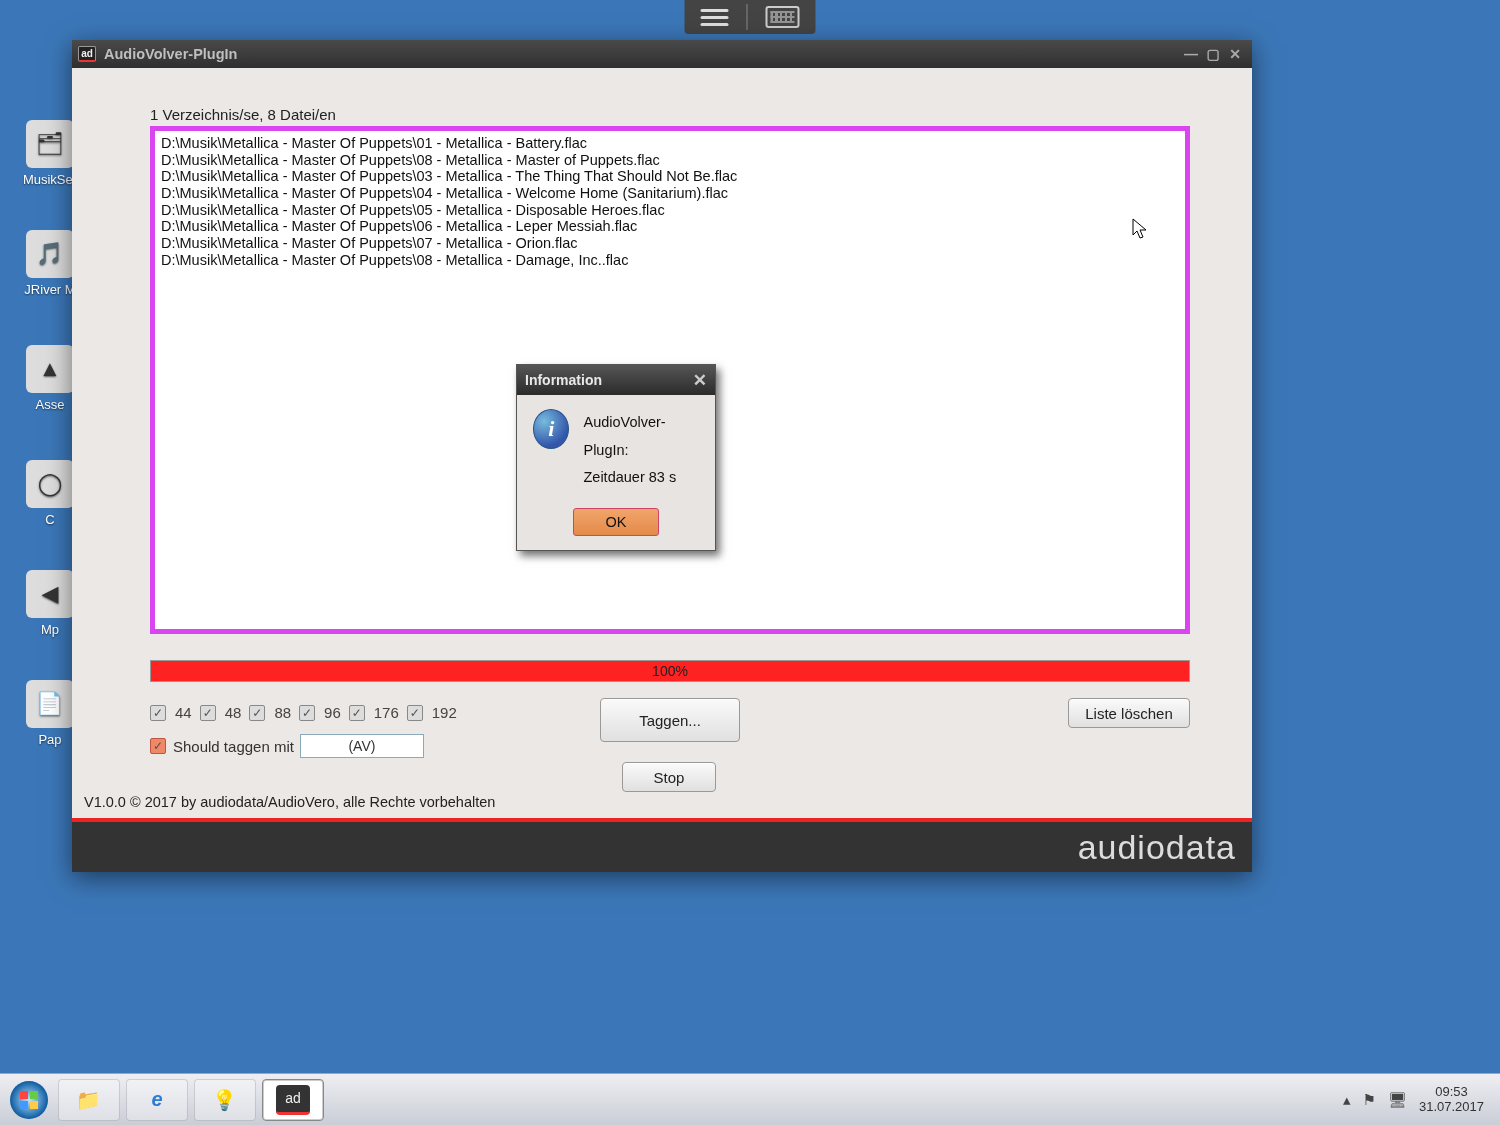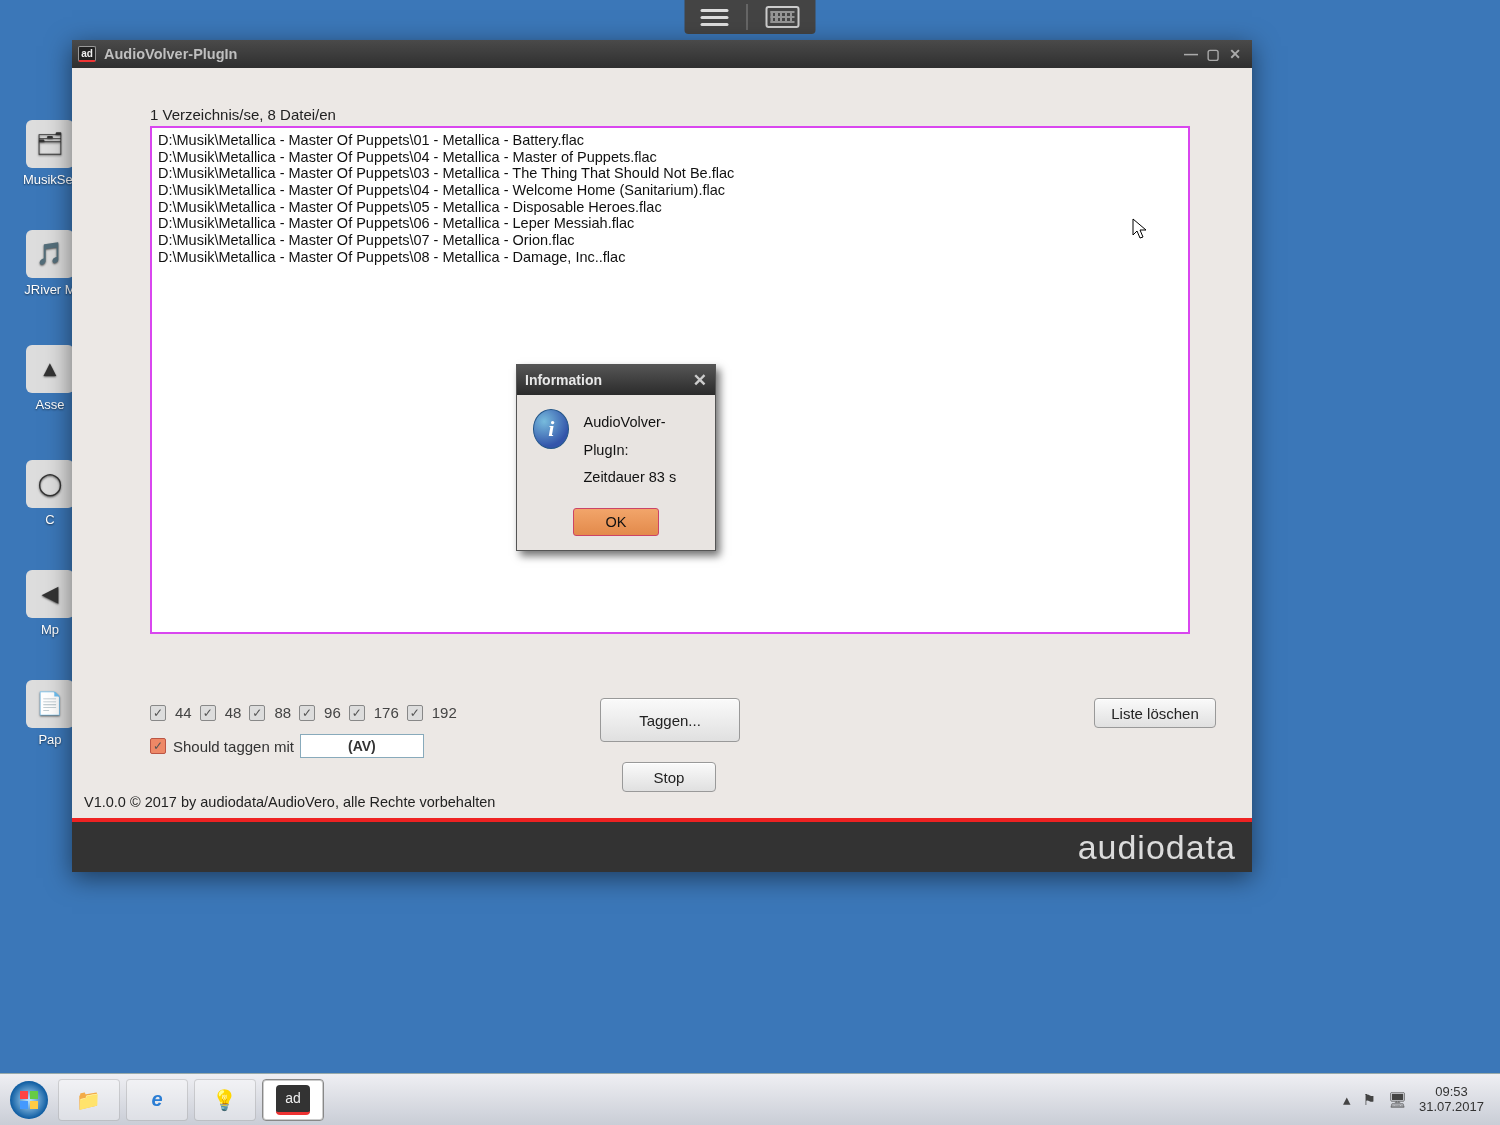--- a/index.html
+++ b/index.html
@@ -62,49 +62,49 @@
     display:flex;align-items:center;justify-content:center;color:#eee;font-size:10px;margin-right:8px;
     border-bottom:2px solid #e33; border-radius:2px;}
   .tb-gap { flex:1; }
   .tb-btn { width:22px;height:18px;display:flex;align-items:center;justify-content:center;color:#aaa;font-size:14px;}
   .win-body {
     flex:1; background:#ece8e5; position:relative; padding:0 0 0 0;
   }
   .count-line { position:absolute; left:78px; top:38px; font-size:15px; color:#222;}
   .file-listbox {
     position:absolute; left:78px; top:58px; width:1040px; height:508px;
-    background:#fff; border:2px solid #d946ef; padding:4px 6px;
+    background:#fff; border:5px solid #d946ef; padding:4px 6px;
     font-size:14.5px; color:#111; overflow:hidden; line-height:1.15;
   }
   .file-listbox .row { white-space: nowrap; }
   .progressbar {
     position:absolute; left:78px; top:592px; width:1040px; height:22px;
     background:#f22; border:1px solid #999;
     display:flex;align-items:center;justify-content:center;
     color:#222; font-size:14px;
   }
   .checks {
     position:absolute; left:78px; top:636px;
     font-size:15px; color:#444;
     display:flex; align-items:center; gap:8px;
   }
   .cb { width:16px;height:16px;border:1px solid #888;background:#ddd;border-radius:2px;
     display:inline-flex;align-items:center;justify-content:center;font-size:12px;color:#555;margin-right:1px;}
   .cb.orange{background:#e86; border-color:#b54;}
   .cb::after{content:"✓";}
   .album-line{position:absolute; left:78px; top:666px;font-size:15px;color:#333;display:flex;align-items:center;gap:6px;}
-  .txtin{width:124px;height:24px;border:1px solid #8ab;background:#fff;text-align:center;font-size:14px;color:#333;font-weight:bold;}
+  .txtin{width:124px;height:24px;border:1px solid #8ab;background:#fff;text-align:center;font-size:14px;color:#333;}
   .btn{
     border:1px solid #999;border-radius:4px;padding:8px 20px;font-size:15px;
     background:linear-gradient(#fafafa,#e0e0e0);color:#222;
     box-shadow:0 1px 0 #fff inset;
   }
   .btn-taggen{position:absolute;left:528px;top:630px;width:140px;height:44px;}
   .btn-stop{position:absolute;left:550px;top:694px;width:94px;height:30px;padding:4px 0;}
-  .btn-liste{position:absolute;left:996px;top:630px;width:122px;height:30px;padding:4px 0;margin-left:26px;}
+  .btn-liste{position:absolute;left:996px;top:630px;width:122px;height:30px;padding:4px 0;}
   .footer-text{position:absolute;left:12px;top:726px;font-size:14.5px;color:#222;}
   .footer-brand{
     position:absolute;left:0;bottom:0;width:100%;height:54px;
     background:#333;border-top:4px solid #e22;display:flex;align-items:center;justify-content:flex-end;
     padding-right:16px;
   }
   .brand{font-size:34px;color:#dcdcdc;letter-spacing:1px;font-weight:300;}
   
   .cursor{position:absolute;left:1060px;top:150px;font-size:22px;color:#000;}
   
@@ -183,35 +183,38 @@
     <span>AudioVolver-PlugIn</span>
     <div class="tb-gap"></div>
     <div class="tb-btn">—</div>
     <div class="tb-btn">▢</div>
     <div class="tb-btn tb-x">✕</div>
   </div>
   <div class="win-body">
     <div class="count-line">1 Verzeichnis/se, 8 Datei/en</div>
     <div class="file-listbox">
       <div class="row">D:\Musik\Metallica - Master Of Puppets\01 - Metallica - Battery.flac</div>
-      <div class="row">D:\Musik\Metallica - Master Of Puppets\04 - Metallica - Master of Puppets.flac</div>
+      <div class="row">D:\Musik\Metallica - Master Of Puppets\08 - Metallica - Master of Puppets.flac</div>
       <div class="row">D:\Musik\Metallica - Master Of Puppets\03 - Metallica - The Thing That Should Not Be.flac</div>
       <div class="row">D:\Musik\Metallica - Master Of Puppets\04 - Metallica - Welcome Home (Sanitarium).flac</div>
       <div class="row">D:\Musik\Metallica - Master Of Puppets\05 - Metallica - Disposable Heroes.flac</div>
       <div class="row">D:\Musik\Metallica - Master Of Puppets\06 - Metallica - Leper Messiah.flac</div>
       <div class="row">D:\Musik\Metallica - Master Of Puppets\07 - Metallica - Orion.flac</div>
       <div class="row">D:\Musik\Metallica - Master Of Puppets\08 - Metallica - Damage, Inc..flac</div>
     </div>
 
     <div class="cursor">
       <svg width="18" height="22" viewBox="0 0 18 22">
           <path d="M1 1 L1 17 L5 13 L8 20 L11 19 L8 12 L14 12 Z" fill="#fff" stroke="#000"></path>
         </svg>
     </div>
 
+    <div class="progressbar">
+      <span>100%</span>
+    </div>
 
     <div class="checks">
       <span class="cb"></span>
         <span>44</span>
       <span class="cb"></span>
         <span>48</span>
       <span class="cb"></span>
         <span>88</span>
       <span class="cb"></span>
         <span>96</span>

